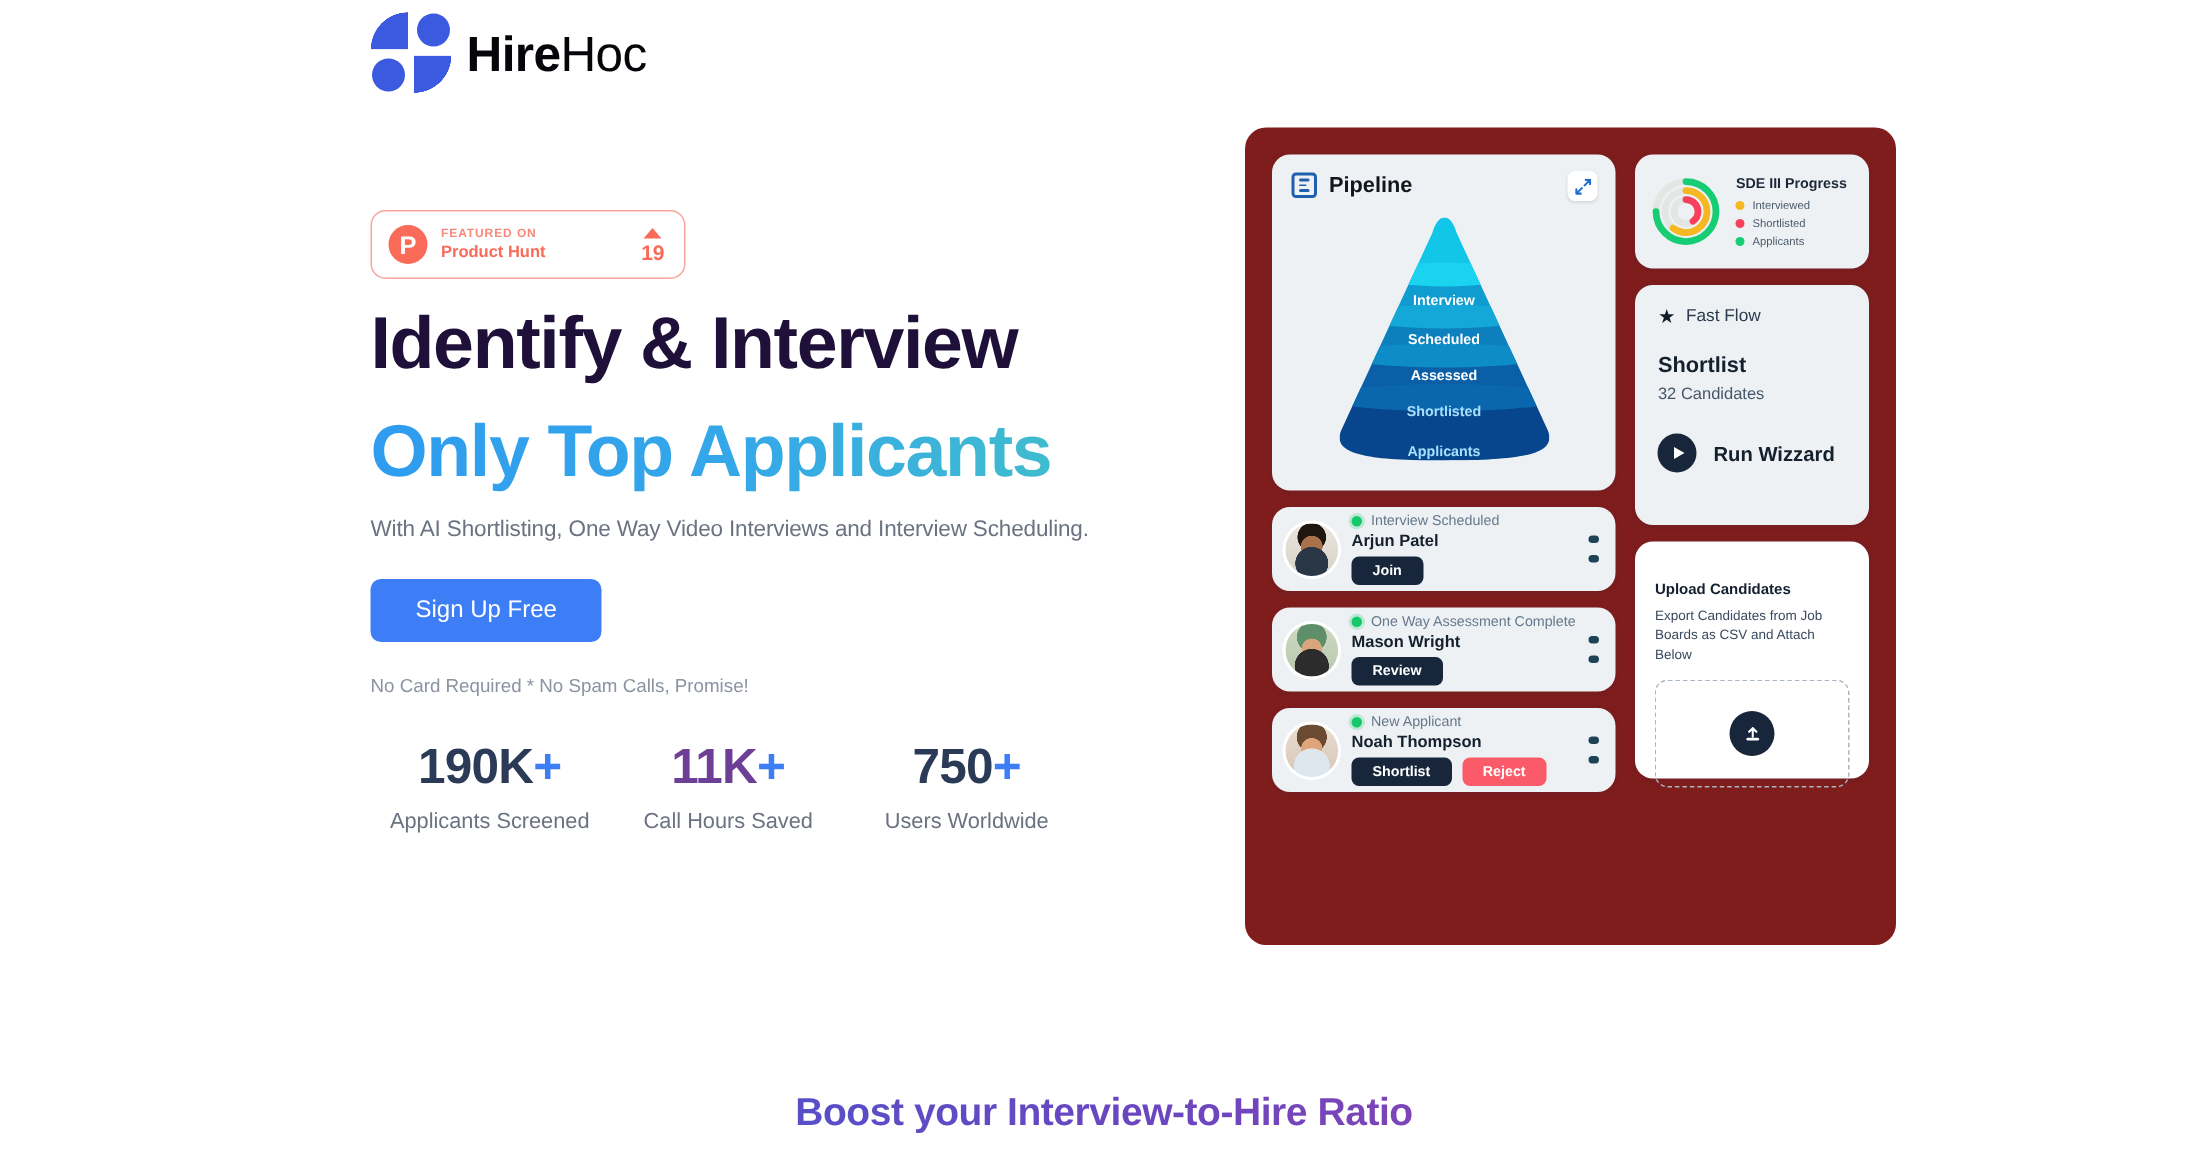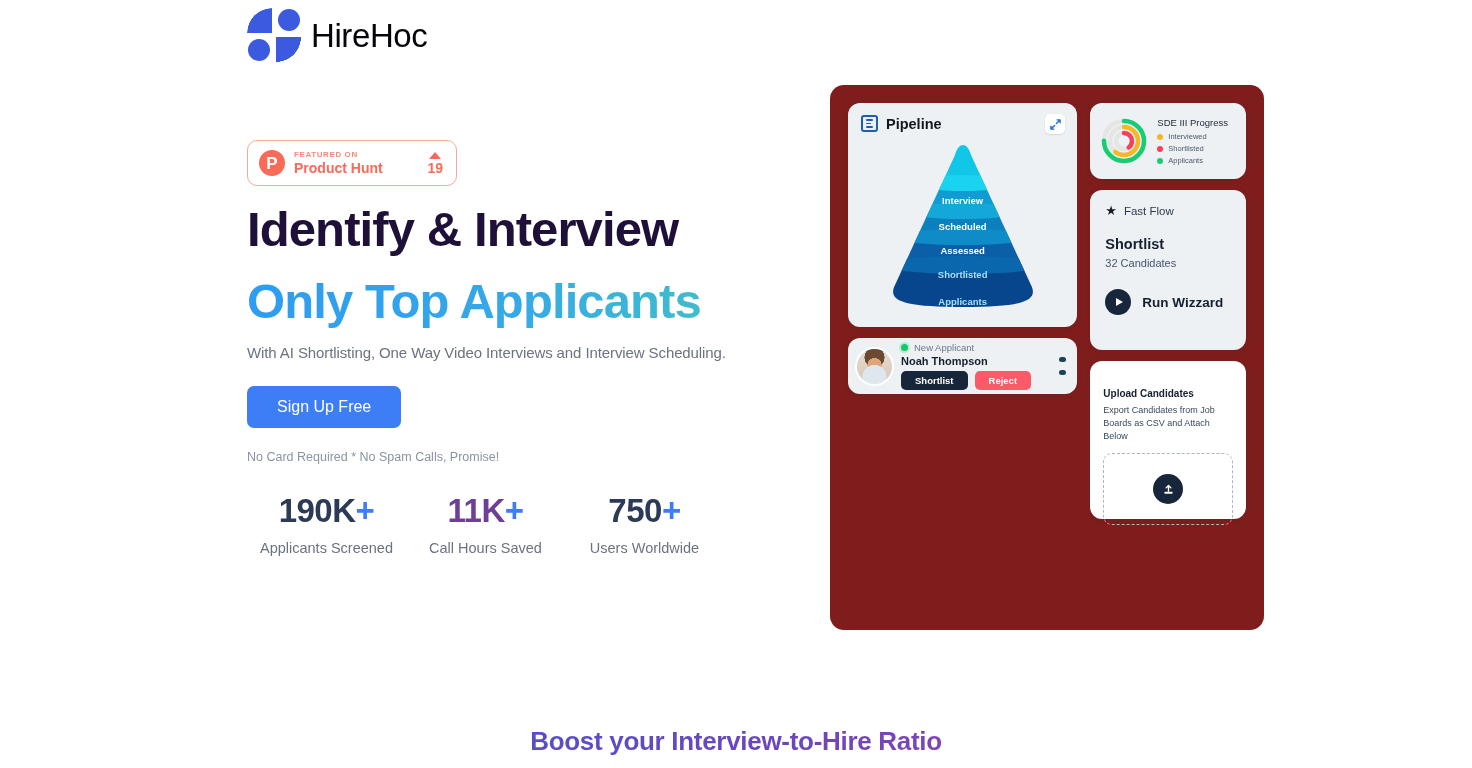--- a/index.html
+++ b/index.html
@@ -17,36 +17,36 @@
   .lm-q { position: absolute; background: #3b5ae0; }
   .lm-tl { left: 0; top: 0; width: 25px; height: 25px; border-radius: 25px 0 0 0; background: #3b5ae0;
            -webkit-mask: radial-gradient(circle 25px at 100% 100%, #000 99%, transparent 100%);
            mask: radial-gradient(circle 25px at 100% 100%, #000 99%, transparent 100%); }
   .lm-br { right: 0; bottom: 0; width: 25px; height: 25px; background: #3b5ae0;
            -webkit-mask: radial-gradient(circle 25px at 0% 0%, #000 99%, transparent 100%);
            mask: radial-gradient(circle 25px at 0% 0%, #000 99%, transparent 100%); }
   .lm-tr { right: 1px; top: 1px; width: 22px; height: 22px; border-radius: 50%; }
   .lm-bl { left: 1px; bottom: 1px; width: 22px; height: 22px; border-radius: 50%; }
   .logo-text { font-size: 33px; letter-spacing: -0.4px; color: #05050a; line-height: 1; }
-  .logo-text .b { font-weight: 400; }
+  .logo-text .b { font-weight: 700; }
   .logo-text .r { font-weight: 400; }
 
   
   .left { position: absolute; left: 247px; top: 140px; width: 560px; }
 
   .ph-badge {
     width: 210px; height: 46px; border: 1.5px solid #f5a79c; border-radius: 10px;
     display: flex; align-items: center; padding: 0 11px; gap: 9px; background: #fff;
   }
   .ph-logo { width: 26px; height: 26px; border-radius: 50%; background: #f96a58;
              color: #fff; font-weight: 700; font-size: 17px; display: flex;
              align-items: center; justify-content: center; line-height: 1; flex: none; }
   .ph-txt { flex: 1; }
   .ph-small { font-size: 8px; font-weight: 700; letter-spacing: 0.6px; color: #f8897a; line-height: 1.3; }
-  .ph-name { font-size: 14px; font-weight: 700; color: #f96a58; line-height: 1.15; }
+  .ph-name { font-size: 11px; font-weight: 700; color: #f96a58; line-height: 1.15; }
   .ph-vote { text-align: center; flex: none; padding-right: 2px; }
   .ph-tri { width: 0; height: 0; margin: 0 auto 2px;
             border-left: 6px solid transparent; border-right: 6px solid transparent;
             border-bottom: 7px solid #f96a58; }
   .ph-count { font-size: 14px; font-weight: 700; color: #f96a58; line-height: 1; }
 
   h1.hero { margin-top: 18px; font-size: 49px; font-weight: 700; line-height: 1.06; letter-spacing: -0.9px; }
   .hl-1 { color: #1e1038; display: block; }
   .hl-2 { display: block; margin-top: 20px;
           background: linear-gradient(90deg, #2f9cf0 0%, #35a8e8 45%, #45c6c0 100%);
@@ -132,21 +132,21 @@
   .btn-red { background: #fb5a69; color: #fff; font-size: 9.5px; font-weight: 700;
              padding: 4px 14px; border: none; border-radius: 5px; cursor: pointer; }
   .kebab { position: absolute; right: 11px; top: 50%; transform: translateY(-50%);
            display: flex; flex-direction: column; gap: 8px; cursor: pointer; }
   .kebab span { width: 7px; height: 5px; border-radius: 3px; background: #1d4456; display: block; }
 
   
   .prog { height: 76px; padding: 8px 10px; display: flex; align-items: center; gap: 9px; }
   .rings { width: 48px; height: 48px; flex: none; }
   .prog-r { flex: 1; }
-  .prog-title { font-size: 9.5px; font-weight: 400; color: #1b2736; margin-bottom: 4px; }
+  .prog-title { font-size: 9.5px; font-weight: 700; color: #1b2736; margin-bottom: 4px; }
   .leg { display: flex; align-items: center; gap: 5px; font-size: 7.5px; color: #4b5a6b; margin-top: 3px; }
   .leg i { width: 6px; height: 6px; border-radius: 50%; display: block; flex: none; }
 
   
   .flow { height: 160px; padding: 14px 15px; }
   .flow-head { display: flex; align-items: center; gap: 7px; font-size: 11.5px; color: #2b3a4c; }
   .star { color: #131c28; font-size: 13px; line-height: 1; }
   .flow-title { font-size: 14.5px; font-weight: 700; color: #14202e; margin-top: 19px; }
   .flow-sub { font-size: 11px; color: #46566a; margin-top: 5px; }
   .flow-run { display: flex; align-items: center; gap: 11px; margin-top: 20px; cursor: pointer; }
@@ -270,21 +270,55 @@
             </g>
           </svg>
           <div class="cone-lbl cl-1">Interview</div>
           <div class="cone-lbl cl-2">Scheduled</div>
           <div class="cone-lbl cl-3">Assessed</div>
           <div class="cone-lbl cl-4">Shortlisted</div>
           <div class="cone-lbl cl-5">Applicants</div>
         </div>
       </div>
 
-
+      <div class="card cand">
+        <div class="avatar av1"></div>
+        <div class="cand-body">
+          <div class="cand-status">
+            <span class="dot"></span>
+            <span>Interview Scheduled</span>
+          </div>
+          <div class="cand-name">Arjun Patel</div>
+          <div class="cand-btns">
+            <button class="btn-dark">Join</button>
+          </div>
+        </div>
+        <div class="kebab">
+            <span></span>
+            <span></span>
+          </div>
+      </div>
+
+      <div class="card cand">
+        <div class="avatar av2"></div>
+        <div class="cand-body">
+          <div class="cand-status">
+            <span class="dot"></span>
+            <span>One Way Assessment Complete</span>
+          </div>
+          <div class="cand-name">Mason Wright</div>
+          <div class="cand-btns">
+            <button class="btn-dark">Review</button>
+          </div>
+        </div>
+        <div class="kebab">
+            <span></span>
+            <span></span>
+          </div>
+      </div>
 
       <div class="card cand">
         <div class="avatar av3"></div>
         <div class="cand-body">
           <div class="cand-status">
             <span class="dot"></span>
             <span>New Applicant</span>
           </div>
           <div class="cand-name">Noah Thompson</div>
           <div class="cand-btns">

